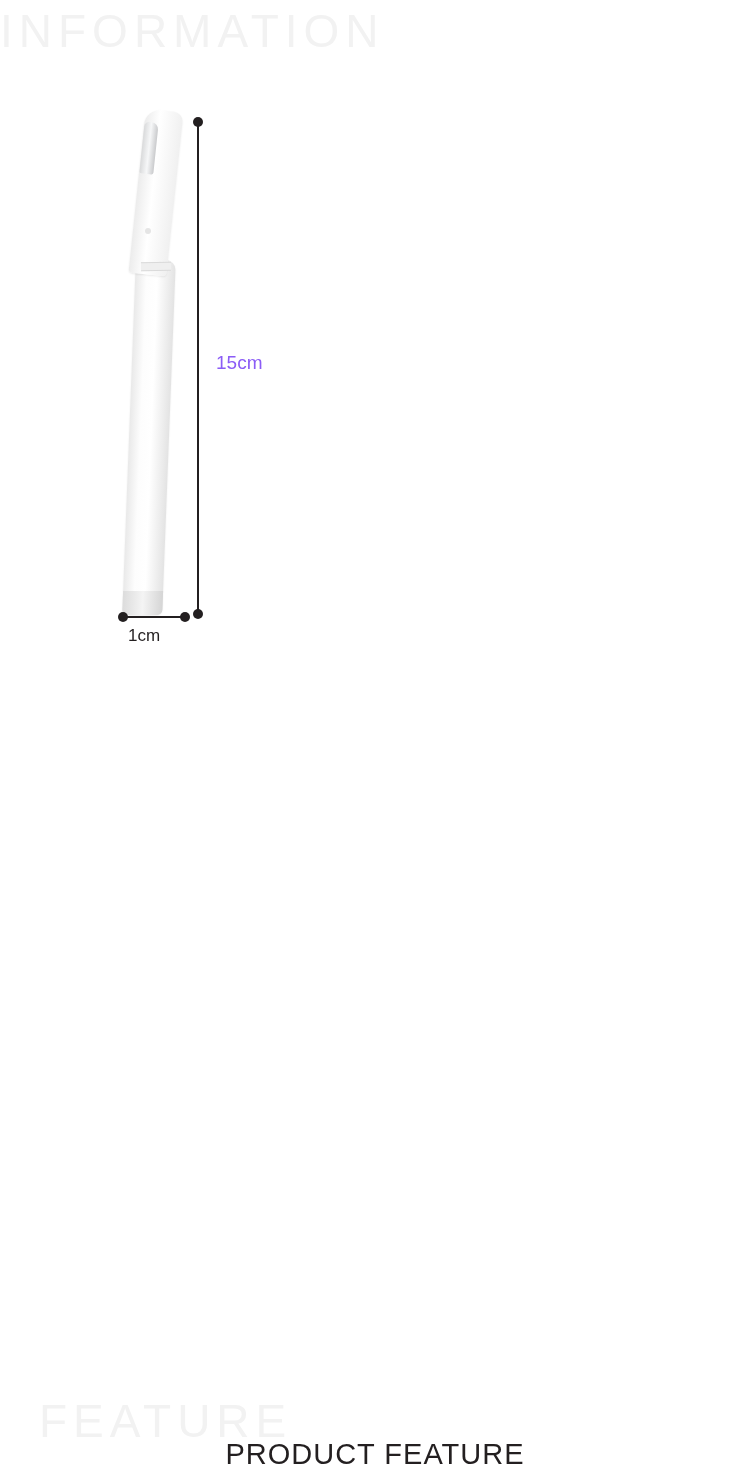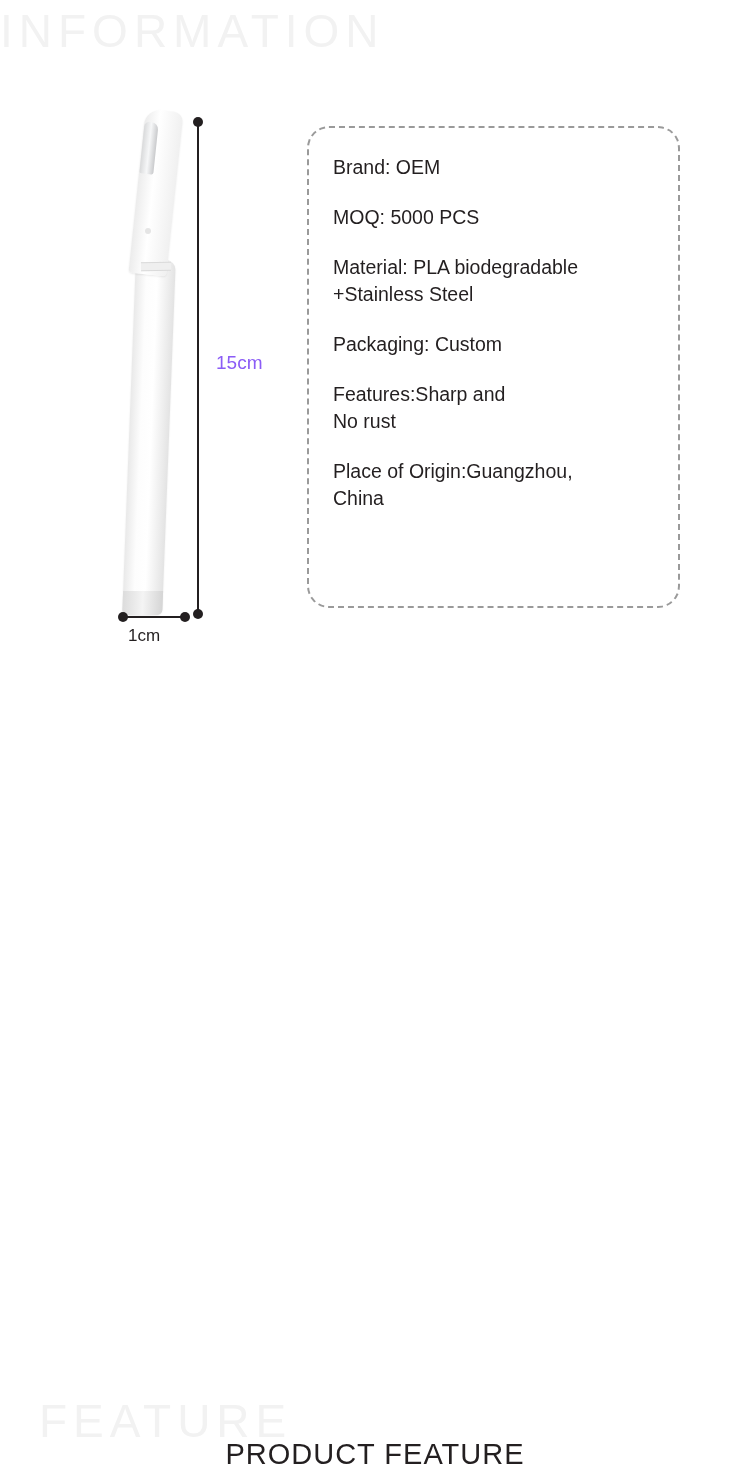--- a/index.html
+++ b/index.html
@@ -218,31 +218,20 @@
       <div class="razor-joint"></div>
       <div class="razor-dot"></div>
     </div>
   </div>
 
   <div class="dim-v"></div>
   <div class="dim-v-label">15cm</div>
   <div class="dim-h"></div>
   <div class="dim-h-label">1cm</div>
 
-  <div class="spec-box">
-    <div class="spec-row">Brand: OEM</div>
-    <div class="spec-row">MOQ: 5000 PCS</div>
-    <div class="spec-row" style="white-space:pre-line;">Material: PLA biodegradable
-+Stainless Steel</div>
-    <div class="spec-row">Packaging: Custom</div>
-    <div class="spec-row" style="white-space:pre-line;">Features:Sharp and
-No rust</div>
-    <div class="spec-row" style="white-space:pre-line;">Place of Origin:Guangzhou,
-China</div>
-  </div>
 </div>
 
 <div class="section-feature">
 
   <div class="ghost-title ghost-feature">FEATURE</div>
   <div class="heading heading-feature">PRODUCT FEATURE</div>
 
 </div>
 
 </body></html>

